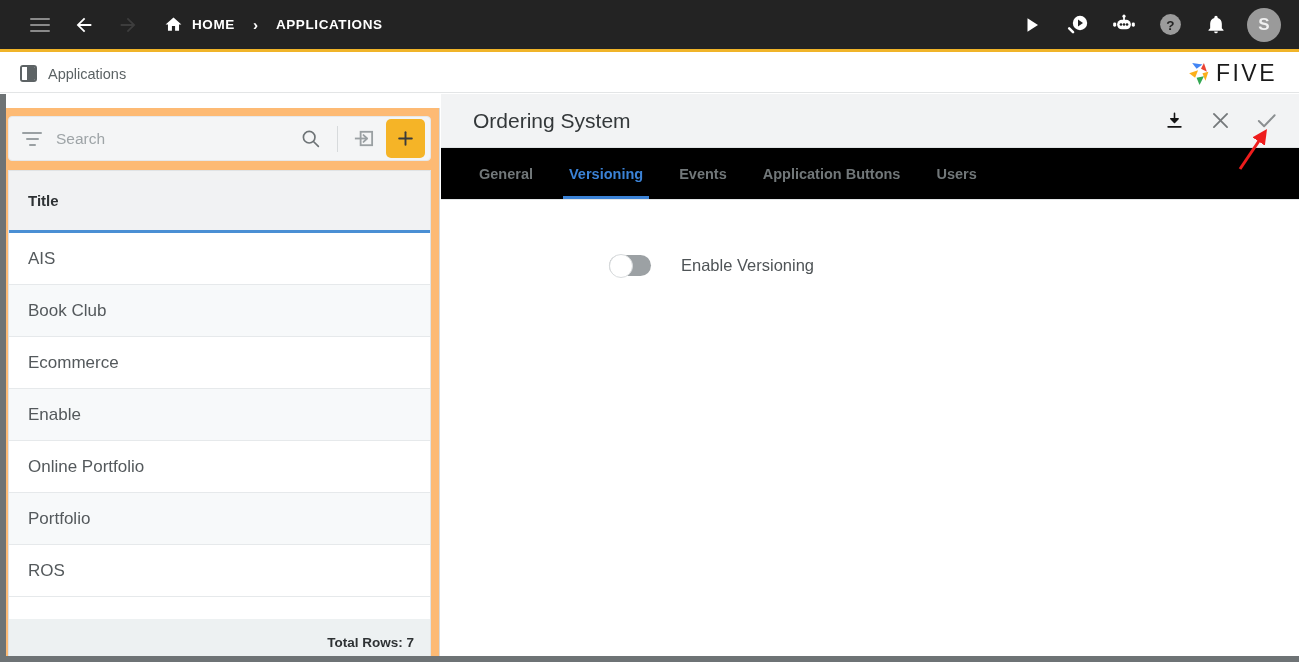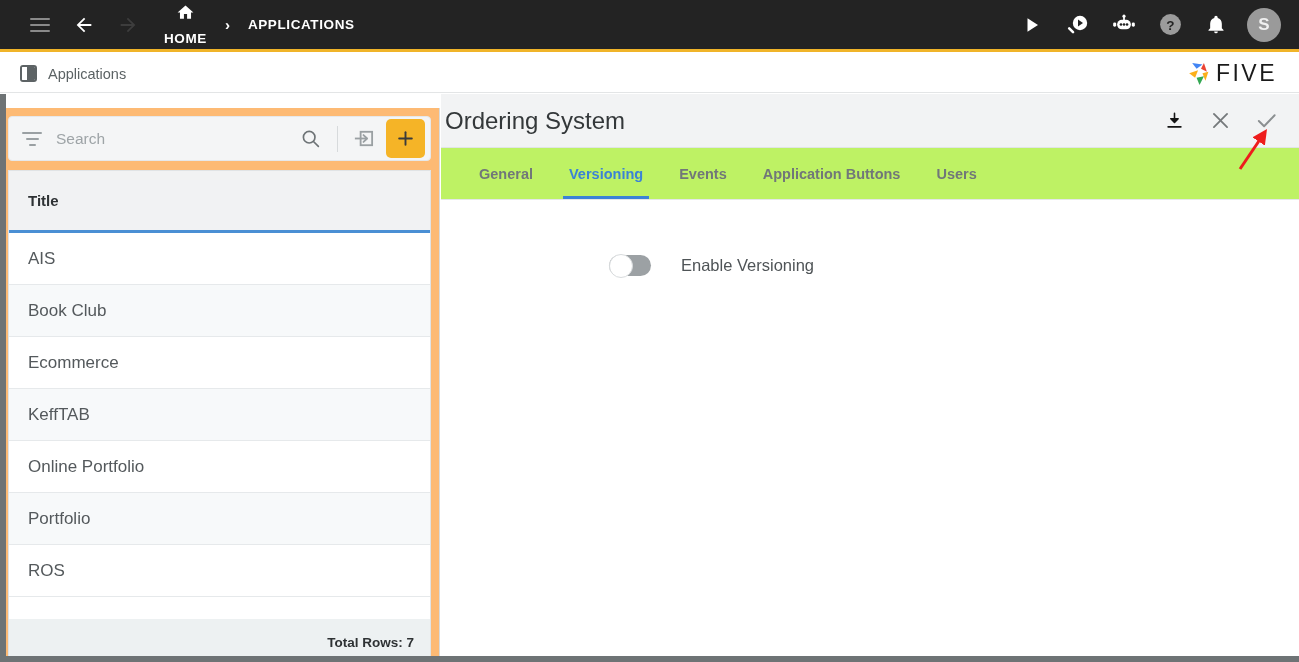--- a/index.html
+++ b/index.html
@@ -22,21 +22,21 @@
   .tb-btn {
     width: 44px; height: 40px;
     display: flex; align-items: center; justify-content: center;
     cursor: pointer;
   }
   .hamburger { width: 20px; height: 14px; display: flex; flex-direction: column; justify-content: space-between; }
   .hamburger i { display: block; height: 2px; background: #8a8a8a; border-radius: 1px; }
   .arrow-back, .arrow-fwd { width: 22px; height: 22px; }
   .home-crumb {
     display: flex; align-items: center; gap: 9px;
-    margin-left: 14px; cursor: pointer; flex-direction: column;
+    margin-left: 14px; cursor: pointer;
   }
   .crumb-text {
     color: #ffffff; font-size: 13.5px; font-weight: bold;
     letter-spacing: 0.6px;
   }
   .crumb-sep { color: #ffffff; font-size: 15px; margin: 0 18px; font-weight: bold; }
   .tb-right {
     margin-left: auto; display: flex; align-items: center;
     padding-right: 18px; gap: 4px;
   }
@@ -157,25 +157,25 @@
   
   .rightpanel {
     position: absolute; left: 441px; top: 94px;
     width: 858px; height: 563px; background: #ffffff;
   }
   .rp-titlebar {
     height: 54px; background: #f2f3f4;
     border-bottom: 1px solid #e1e4e5;
     display: flex; align-items: center;
   }
-  .rp-title { font-size: 24px; color: #34383a; padding-left: 4px; }
+  .rp-title { font-size: 21px; color: #34383a; padding-left: 32px; }
   .rp-actions { margin-left: auto; display: flex; align-items: center; padding-right: 18px; gap: 16px; }
   .rp-act { width: 30px; height: 30px; display:flex; align-items:center; justify-content:center; cursor:pointer;}
   .rp-tabs {
-    height: 52px; background: #bef264;
+    height: 52px; background: #000000;
     border-bottom: 1px solid #e4e7e8;
     display: flex; align-items: stretch; padding-left: 20px;
   }
   .rp-tab {
     display: flex; align-items: center; padding: 0 18px;
     font-size: 14.5px; font-weight: bold; color: #717779;
     cursor: pointer; position: relative;
   }
   .rp-tab.active { color: #3b82d6; }
   .rp-tab.active::after {
@@ -347,21 +347,21 @@
       <div class="grid-row">
         <span class="grid-cell">AIS</span>
       </div>
       <div class="grid-row">
         <span class="grid-cell">Book Club</span>
       </div>
       <div class="grid-row">
         <span class="grid-cell">Ecommerce</span>
       </div>
       <div class="grid-row">
-        <span class="grid-cell">KeffTAB</span>
+        <span class="grid-cell">Enable</span>
       </div>
       <div class="grid-row">
         <span class="grid-cell">Online Portfolio</span>
       </div>
       <div class="grid-row">
         <span class="grid-cell">Portfolio</span>
       </div>
       <div class="grid-row">
         <span class="grid-cell">ROS</span>
       </div>

